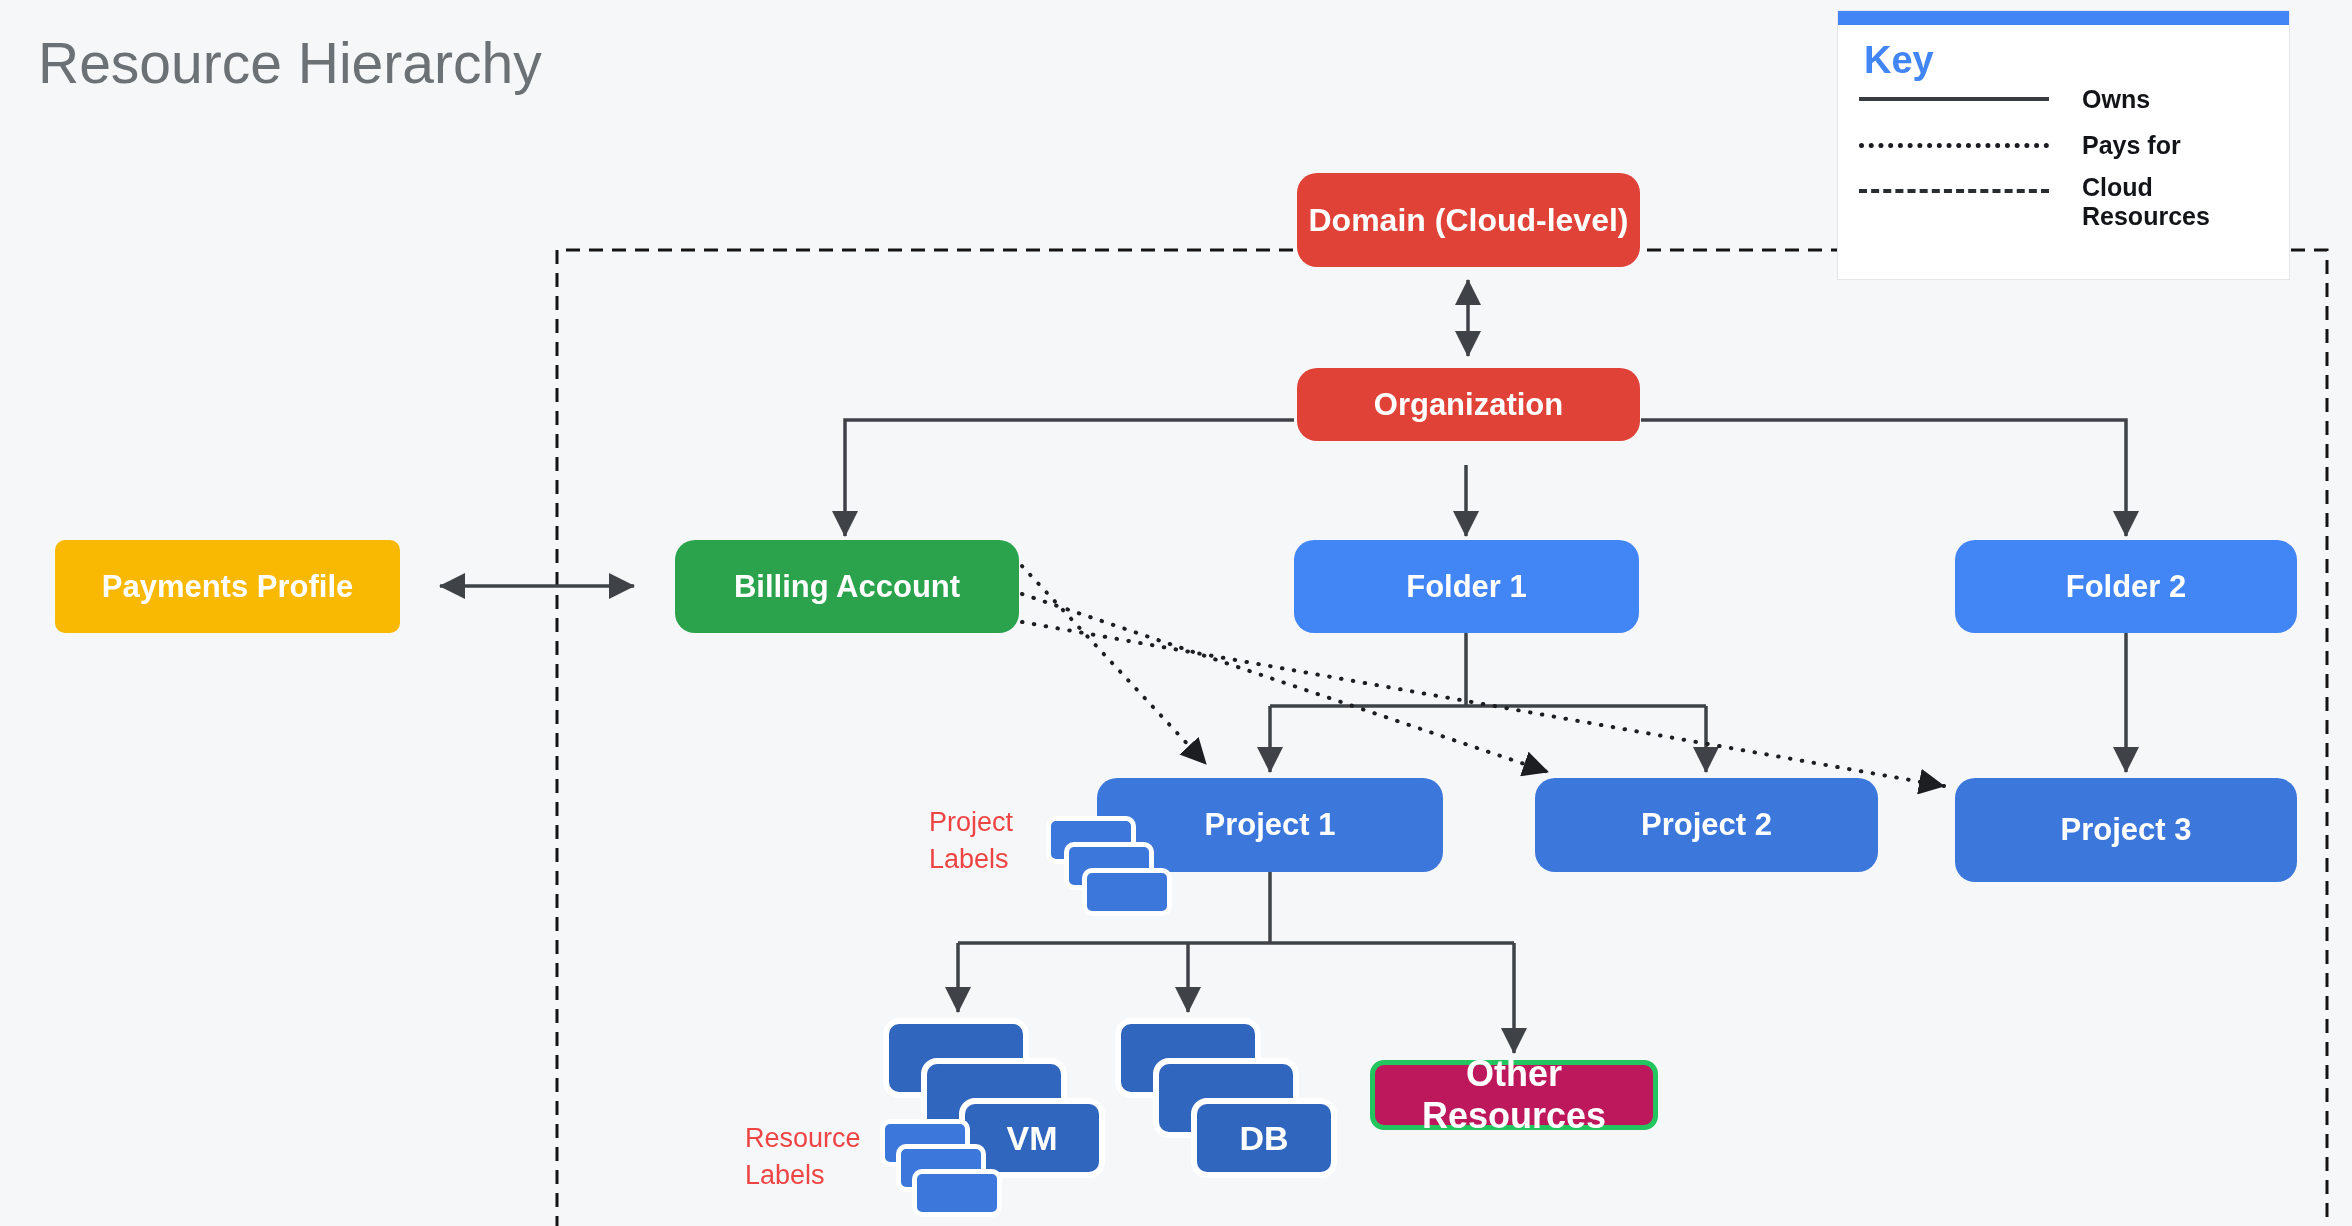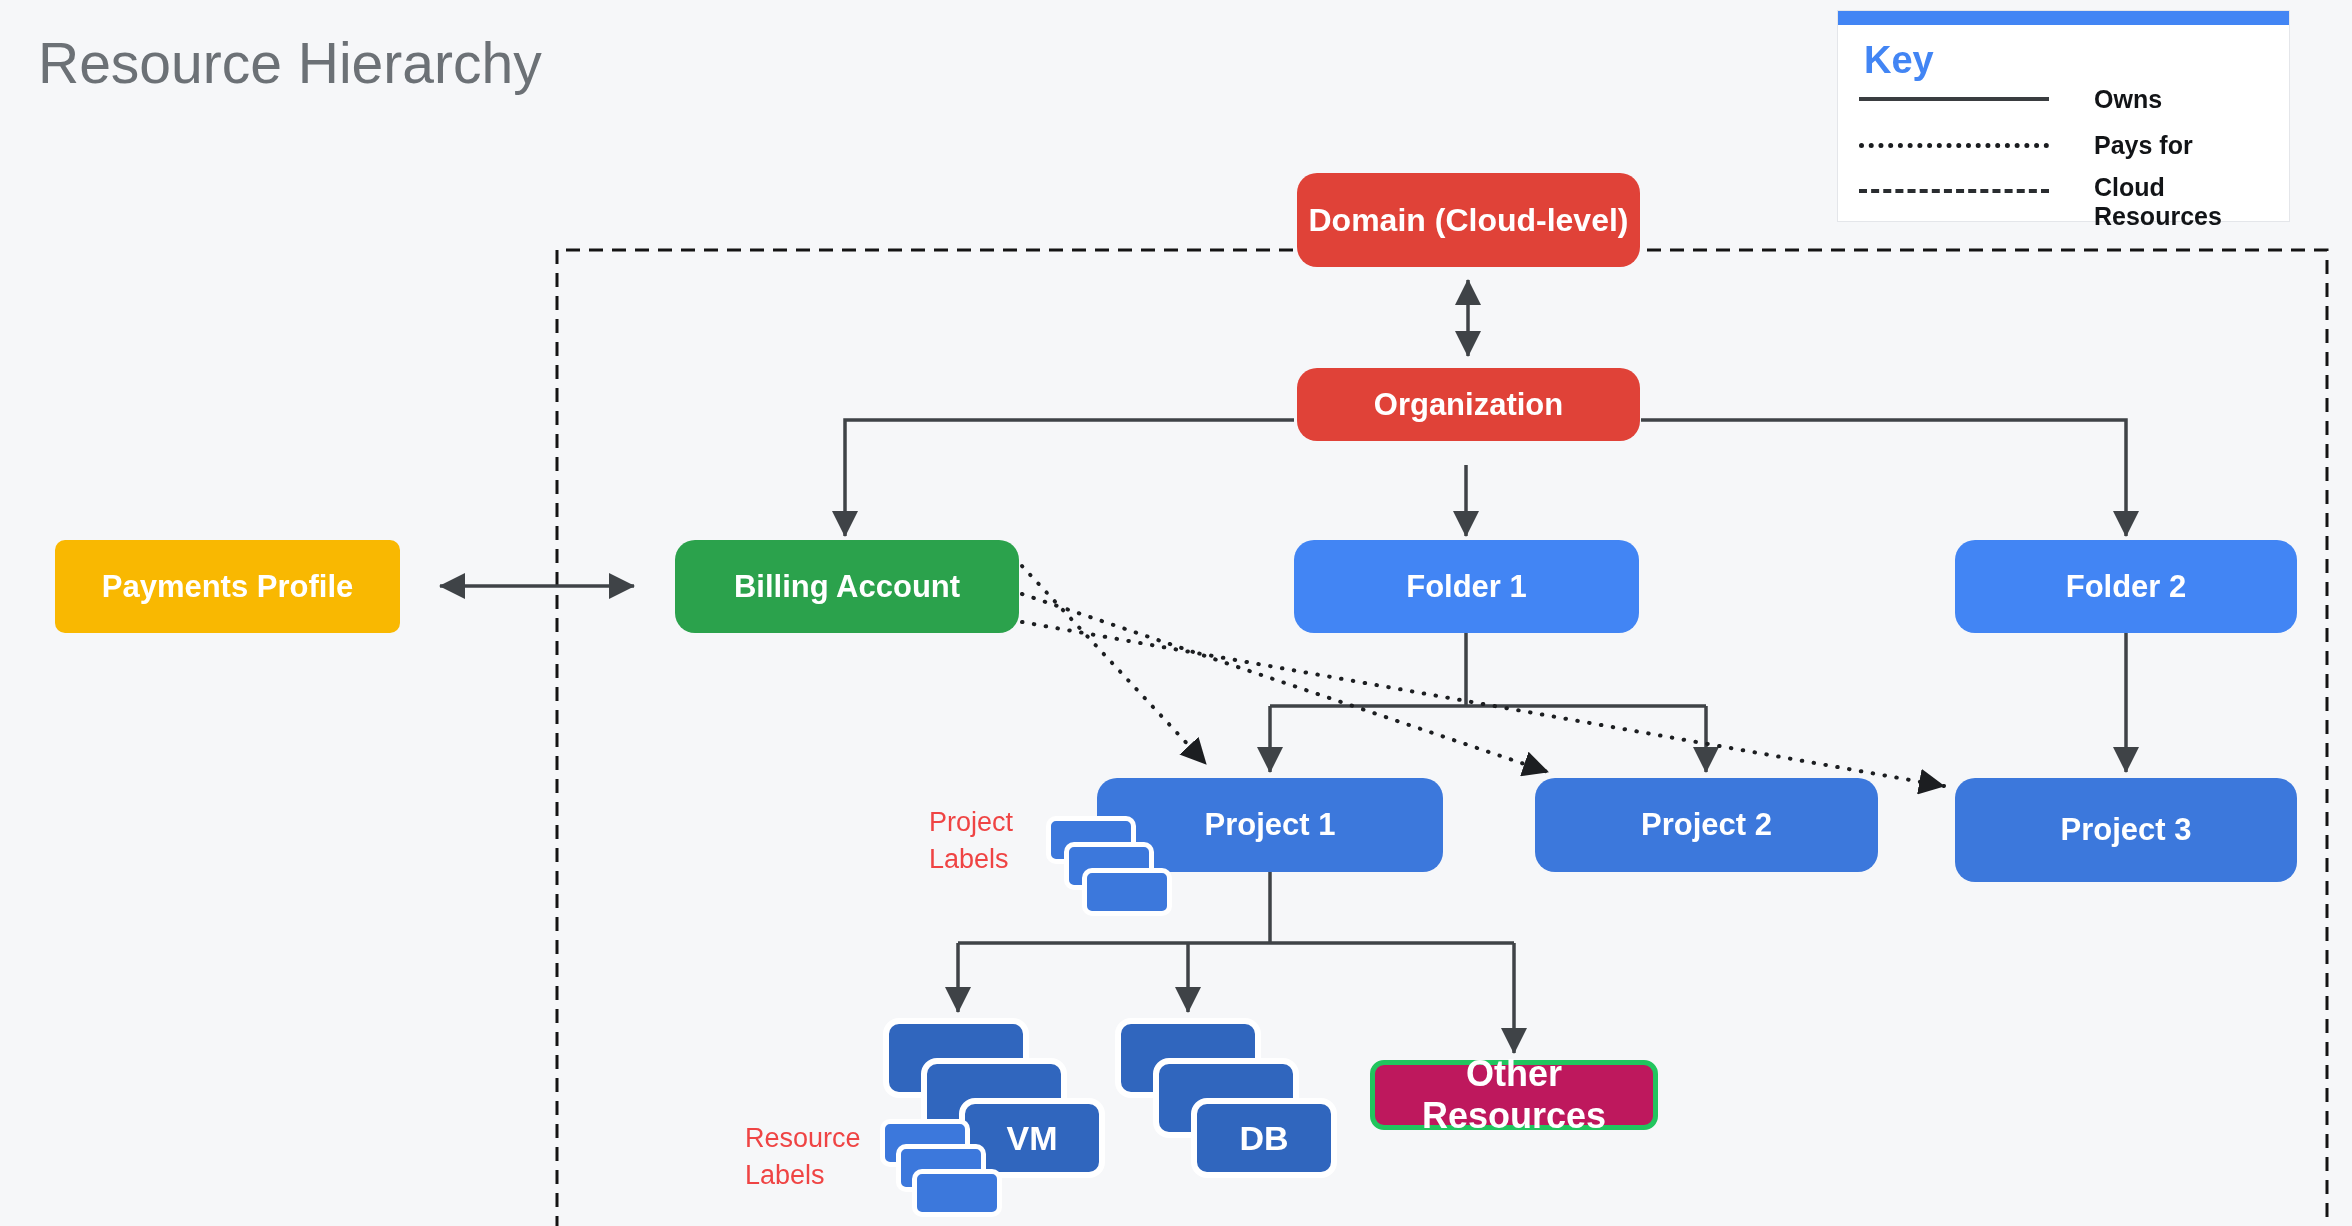--- a/index.html
+++ b/index.html
@@ -57,30 +57,30 @@
   .rl2{left:896px;top:1144px;}
   .rl3{left:912px;top:1169px;}
   
   .anno{
     position:absolute;color:#ef4444;font-weight:normal;font-size:27px;line-height:37px;
   }
   .anno-project {left:929px;top:804px;width:130px;}
   .anno-resource{left:745px;top:1120px;width:140px;}
   
   .key-panel{
-    position:absolute;left:1837px;top:10px;width:453px;height:212px;
+    position:absolute;left:1837px;top:10px;width:453px;height:270px;
     background:#ffffff;border:1px solid #E4E6EA;box-sizing:border-box;
   }
   .key-bar{position:absolute;left:0;top:0;width:100%;height:14px;background:#4285F4;}
   .key-heading{position:absolute;left:26px;top:28px;font-size:38px;font-weight:bold;color:#4285F4;}
   .key-sample{position:absolute;left:21px;width:190px;height:0;}
   .ks-solid {top:86px;border-top:4px solid #3A3D40;}
   .ks-dotted{top:132px;border-top:5px dotted #1A1C1F;}
   .ks-dashed{top:178px;border-top:4px dashed #2A2D30;}
-  .key-label{position:absolute;left:256px;font-size:25px;font-weight:bold;color:#121417;line-height:29px;}
+  .key-label{position:absolute;left:244px;font-size:25px;font-weight:bold;color:#121417;line-height:29px;}
   .kl-0{top:74px;}
   .kl-1{top:120px;}
   .kl-2{top:162px;width:140px;}
 </style>
 </head>
 <body>
 
 <svg id="connectors" viewBox="0 0 2352 1226" xmlns="http://www.w3.org/2000/svg" aria-hidden="true">
   <defs>
     <marker id="arr" markerUnits="userSpaceOnUse" markerWidth="28" markerHeight="26" refX="25" refY="13" orient="auto">

